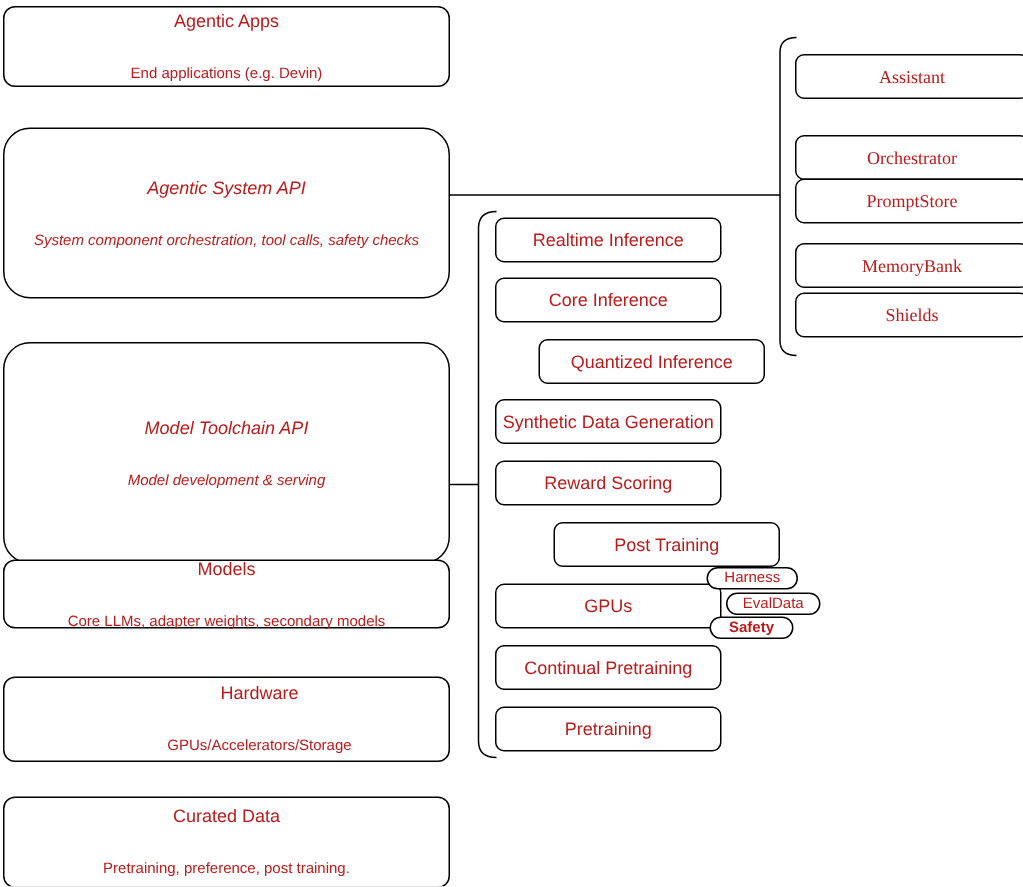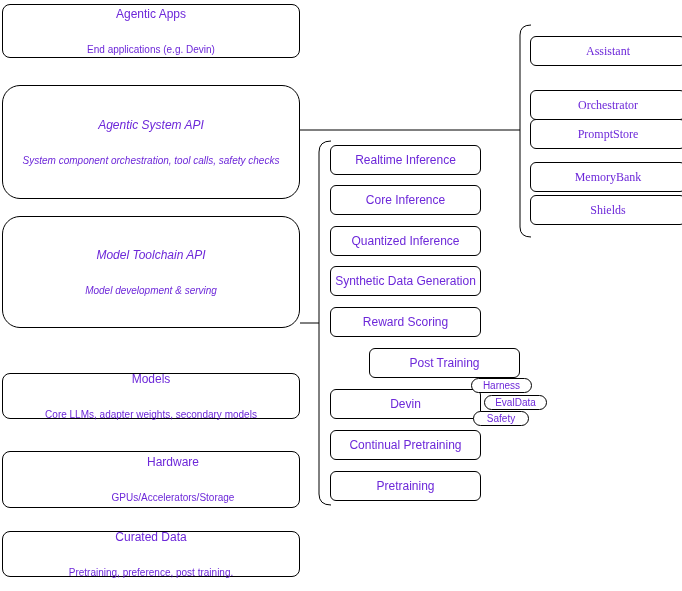--- a/index.html
+++ b/index.html
@@ -2,21 +2,21 @@
 <html><head>
 <meta charset="utf-8">
 <style>
   html, body { margin: 0; padding: 0; background: #ffffff; }
   .diagram {
     position: relative;
     width: 682px;
     height: 591px;
     background: #ffffff;
     font-family: "Liberation Sans", sans-serif;
-    color: #6d28d9;
+    color: #b91c1c;
     overflow: hidden;
   }
   svg.wires {
     position: absolute;
     left: 0; top: 0;
     width: 682px; height: 591px;
     pointer-events: none;
   }
   .node {
     position: absolute;
@@ -29,27 +29,27 @@
     justify-content: center;
     text-align: center;
   }
   
   .lbox { left: 2px; width: 298px; border-radius: 8px; }
   .lbox.big { border-radius: 18px; font-style: italic; }
   .lbox .title { font-size: 12px; line-height: 15px; }
   .lbox .sub   { font-size: 10px; line-height: 13px; margin-top: 21px; }
   #node-agentic-apps        { top: 4px;   height: 54px;  }
   #node-agentic-system-api  { top: 85px;  height: 114px; }
-  #node-model-toolchain-api { top: 216px; height: 112px; }
+  #node-model-toolchain-api { top: 228px; height: 148px; }
   #node-models              { top: 373px; height: 46px;  }
   #node-hardware            { top: 451px; height: 57px; padding-left: 44px;  }
-  #node-curated-data        { top: 531px; height: 46px;  }
+  #node-curated-data        { top: 531px; height: 61px;  }
   
   .mbox { left: 330px; width: 151px; height: 30px; border-radius: 6px; font-size: 12px; }
-  #tc-0 { top: 145px; } #tc-1 { top: 185px; } #tc-2 { top: 226px; }
+  #tc-0 { top: 145px; } #tc-1 { top: 185px; } #tc-2 { top: 226px; margin-left: 29px; }
   #tc-3 { top: 266px; } #tc-4 { top: 307px; } #tc-5 { top: 348px; margin-left: 39px; }
   #tc-6 { top: 389px; } #tc-7 { top: 430px; } #tc-8 { top: 471px; }
   
   .rbox { left: 530px; width: 156px; height: 30px; border-radius: 6px; font-size: 12px; font-family: Liberation Serif, serif; }
   #ac-0 { top: 36px; } #ac-1 { top: 76px; margin-top: 14px; } #ac-2 { top: 119px; }
   #ac-3 { top: 162px; } #ac-4 { top: 195px; }
   
   .pill {
     position: absolute;
     background: #ffffff;
@@ -57,21 +57,21 @@
     border-radius: 9px;
     box-sizing: border-box;
     font-size: 10px;
     display: flex;
     align-items: center;
     justify-content: center;
     z-index: 2;
   }
   #pill-harness  { left: 471px; top: 378px; width: 61px; height: 15px; }
   #pill-evaldata { left: 484px; top: 395px; width: 63px; height: 15px; }
-  #pill-safety   { left: 473px; top: 411px; width: 56px; height: 15px; }
+  #pill-safety   { left: 473px; top: 411px; width: 56px; height: 15px; font-weight: bold; }
 </style>
 </head>
 <body>
 
 <div class="diagram">
 
   <svg class="wires" viewBox="0 0 682 591" xmlns="http://www.w3.org/2000/svg" fill="none" stroke="#000000" stroke-width="1">
 
     <path d="M 300 130 L 520 130"></path>
 
@@ -111,21 +111,21 @@
     <div class="title">Curated Data</div>
     <div class="sub">Pretraining, preference, post training.</div>
   </div>
 
   <div class="node mbox" id="tc-0">Realtime Inference</div>
   <div class="node mbox" id="tc-1">Core Inference</div>
   <div class="node mbox" id="tc-2">Quantized Inference</div>
   <div class="node mbox" id="tc-3">Synthetic Data Generation</div>
   <div class="node mbox" id="tc-4">Reward Scoring</div>
   <div class="node mbox" id="tc-5">Post Training</div>
-  <div class="node mbox" id="tc-6">Devin</div>
+  <div class="node mbox" id="tc-6">GPUs</div>
   <div class="node mbox" id="tc-7">Continual Pretraining</div>
   <div class="node mbox" id="tc-8">Pretraining</div>
 
   <div class="pill" id="pill-harness">Harness</div>
   <div class="pill" id="pill-evaldata">EvalData</div>
   <div class="pill" id="pill-safety">Safety</div>
 
   <div class="node rbox" id="ac-0">Assistant</div>
   <div class="node rbox" id="ac-1">Orchestrator</div>
   <div class="node rbox" id="ac-2">PromptStore</div>

